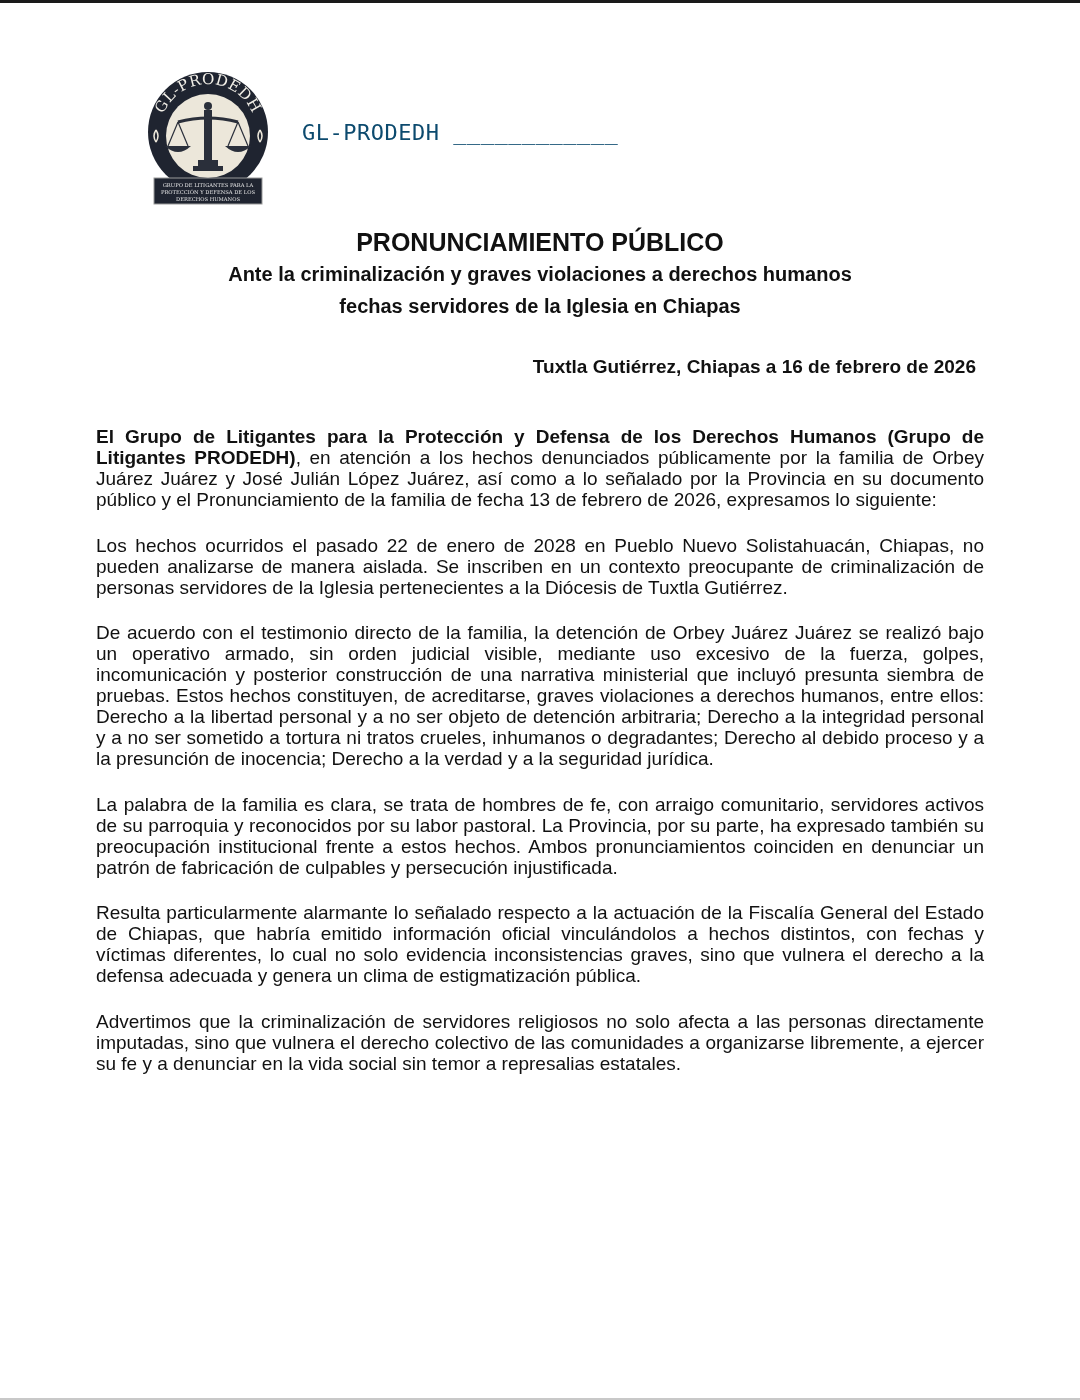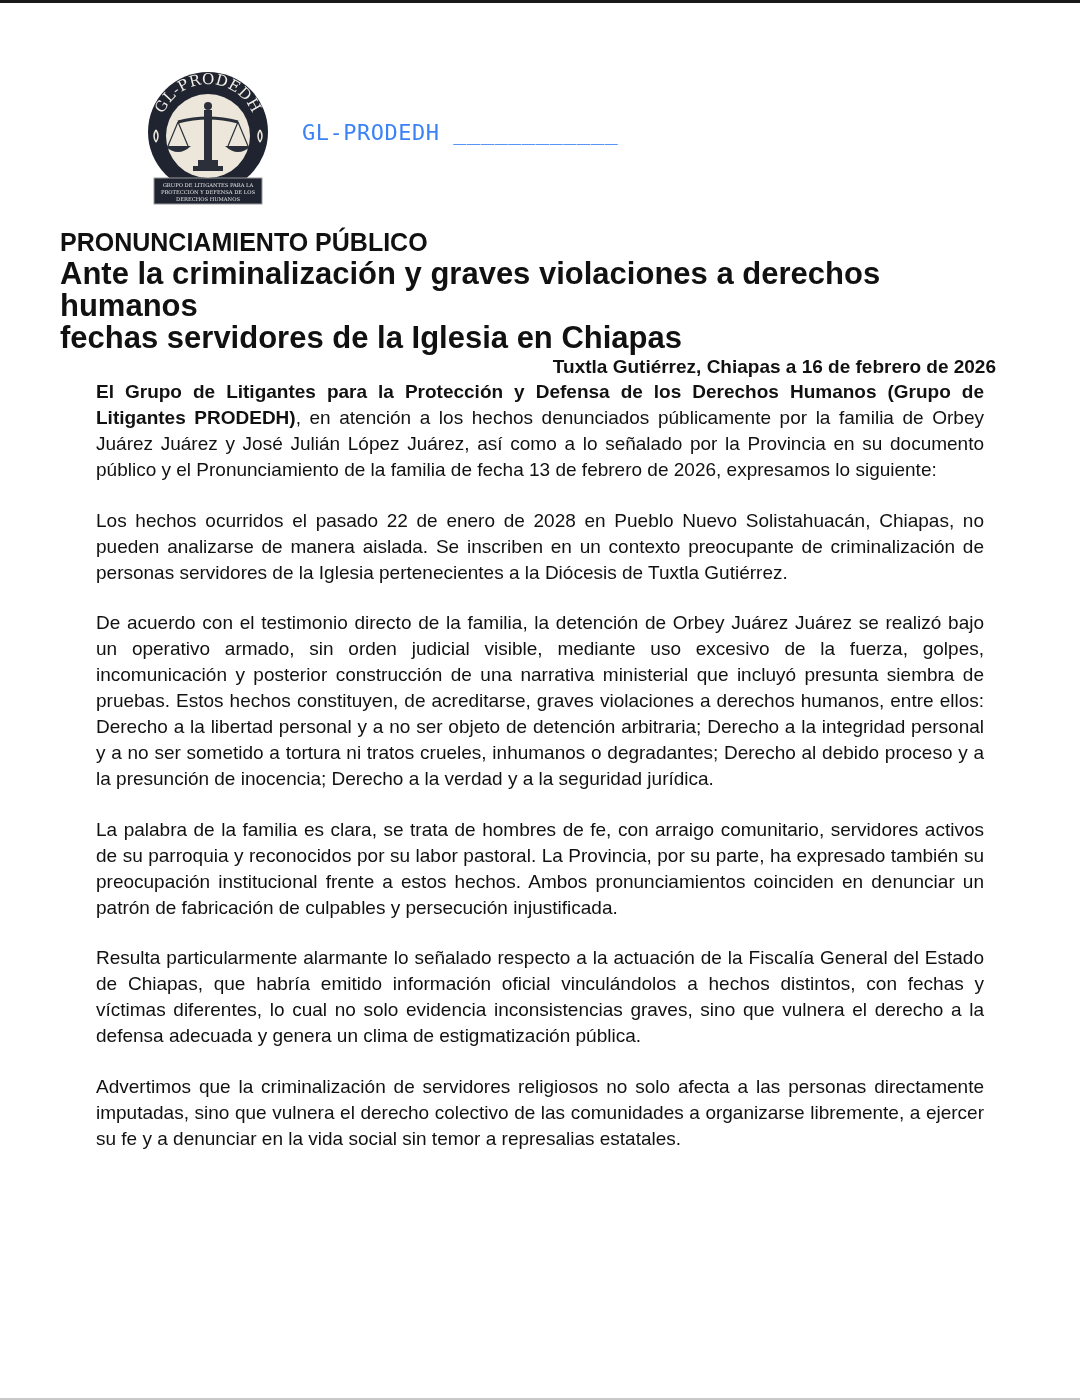--- a/index.html
+++ b/index.html
@@ -6,35 +6,35 @@
   body {
     width: 1080px; height: 1400px; background: #ffffff; position: relative; overflow: hidden;
     font-family: "Liberation Sans", sans-serif; color: #111111;
   }
   .topline { position: absolute; left: 0; top: 0; width: 1080px; height: 3px; background: #1a1a1a; }
   .bottomline { position: absolute; left: 0; bottom: 0; width: 1080px; height: 2px; background: #c8c8c8; }
 
   .logo { position: absolute; left: 138px; top: 70px; width: 140px; height: 140px; }
   .code-line {
     position: absolute; left: 302px; top: 120px;
-    font-family: "DejaVu Sans Mono", monospace; font-size: 22px; color: #3b82f6; letter-spacing: 0.5px;
+    font-family: "DejaVu Sans Mono", monospace; font-size: 22px; color: #0c4a6e; letter-spacing: 0.5px;
   }
 
-  .title-block { position: absolute; left: 60px; width: 960px; top: 226px; }
+  .title-block { position: absolute; left: 60px; width: 960px; top: 226px; text-align: center; }
   .title-main { font-weight: bold; font-size: 25px; line-height: 32px; margin: 0; }
-  .title-sub { font-weight: bold; font-size: 31px; line-height: 32px; margin: 0; }
+  .title-sub { font-weight: bold; font-size: 20px; line-height: 32px; margin: 0; }
 
   .dateline {
-    position: absolute; right: 84px; top: 354px;
+    position: absolute; right: 104px; top: 354px;
     font-weight: bold; font-size: 19px; line-height: 26px;
   }
 
   .body-text {
-    position: absolute; left: 96px; width: 888px; top: 379px;
-    font-size: 19px; line-height: 26px; text-align: justify;
+    position: absolute; left: 96px; width: 888px; top: 426px;
+    font-size: 19px; line-height: 21px; text-align: justify;
   }
   .body-text p { margin: 0 0 24.6px 0; }
   .body-text b { font-weight: bold; }
 </style>
 </head>
 <body>
 
 <div class="topline"></div>
 
 <div class="logo">

